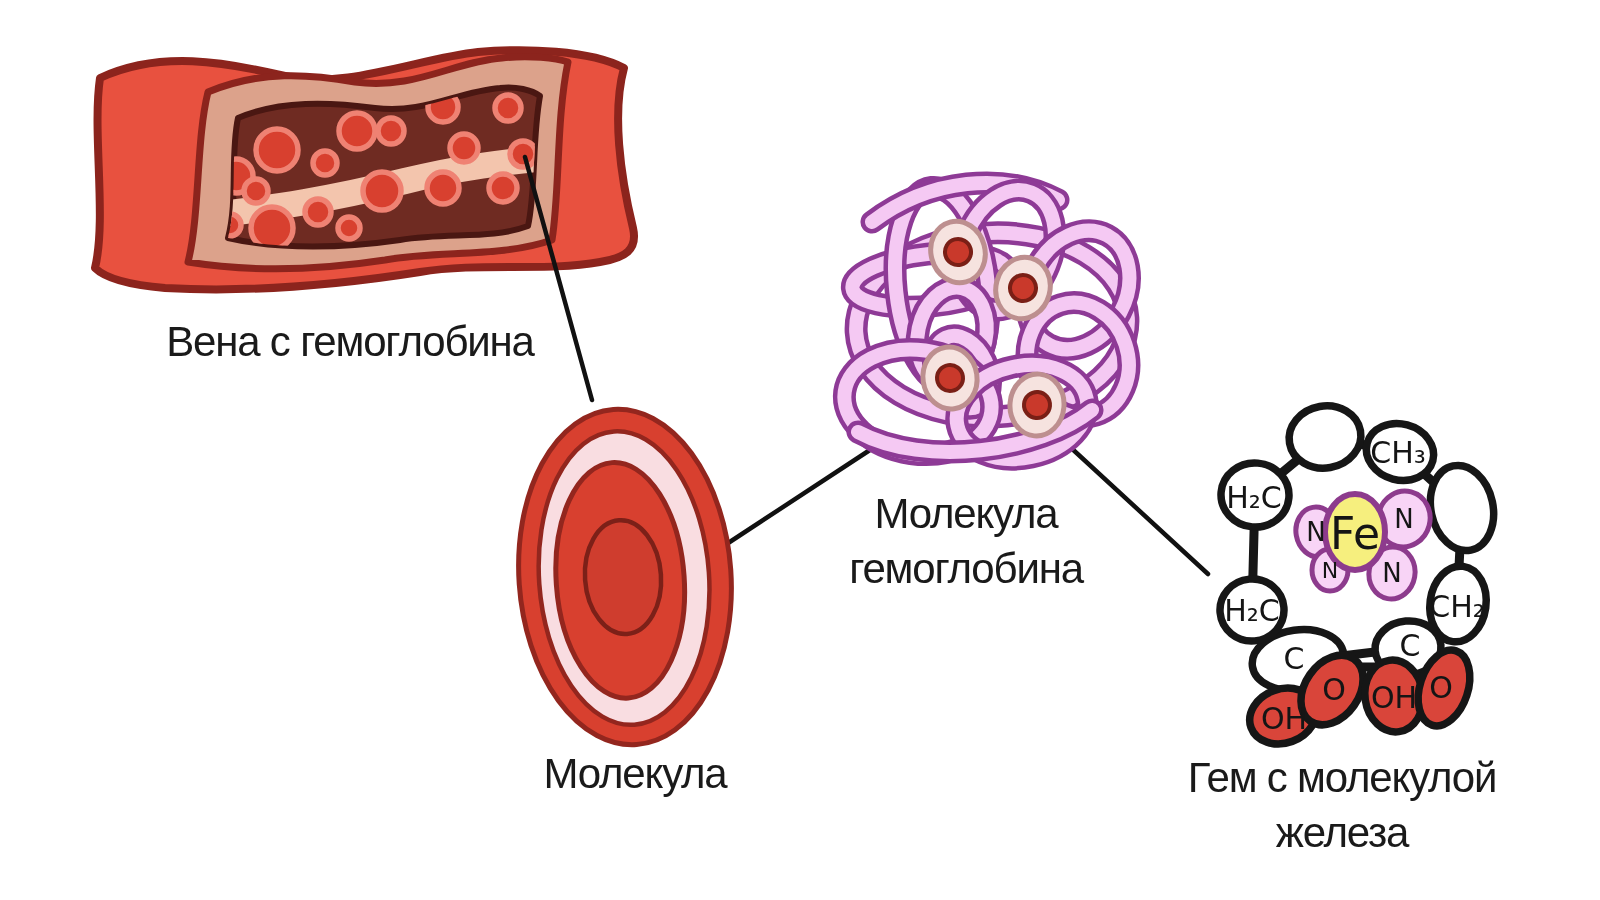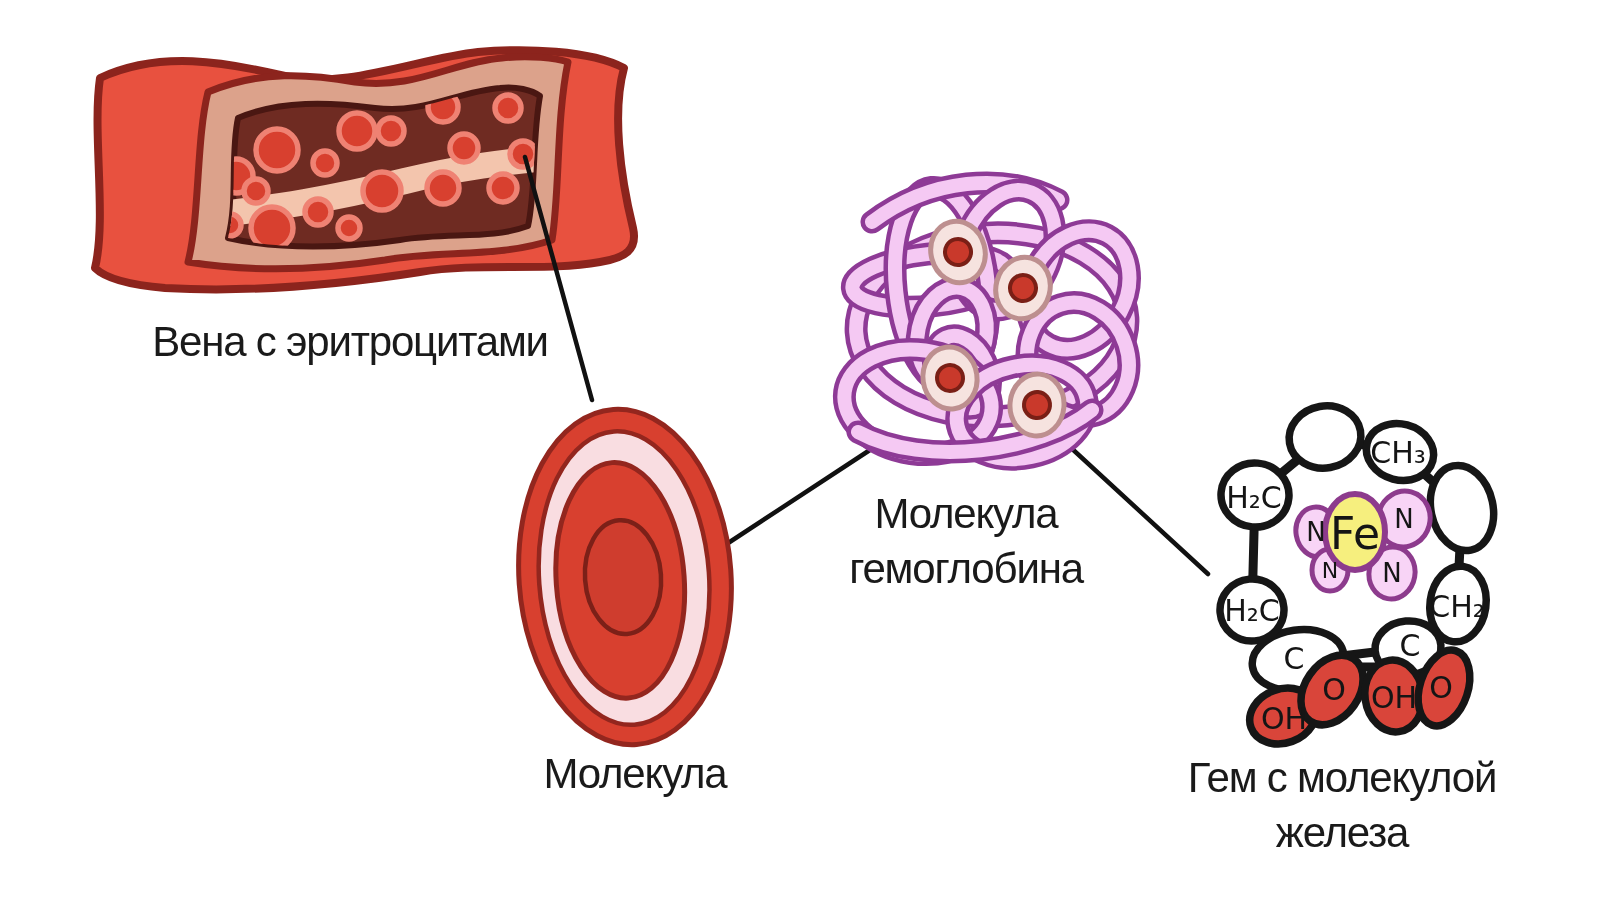--- a/index.html
+++ b/index.html
@@ -197,21 +197,21 @@
       <text class="atom-label" x="1294" y="658">C</text>
       <text class="atom-label" x="1410" y="645">C</text>
       <text class="atom-label" x="1284" y="718">OH</text>
       <text class="atom-label" x="1334" y="689">O</text>
       <text class="atom-label" x="1394" y="697">OH</text>
       <text class="atom-label" x="1441" y="687">O</text>
     </g>
   </g>
 </svg>
 
-  <div class="diagram-label" style="left:350px;top:314px">Вена с эритроцитами</div>
+  <div class="diagram-label" style="left:350px;top:314px">Вена с гемоглобина</div>
 
   <div class="diagram-label" style="left:635px;top:746px">Молекула</div>
 
   <div class="diagram-label" style="left:966px;top:486px">
     <div>Молекула</div>
     <div>гемоглобина</div>
   </div>
 
   <div class="diagram-label" style="left:1342px;top:750px">
     <div>Гем с молекулой</div>

